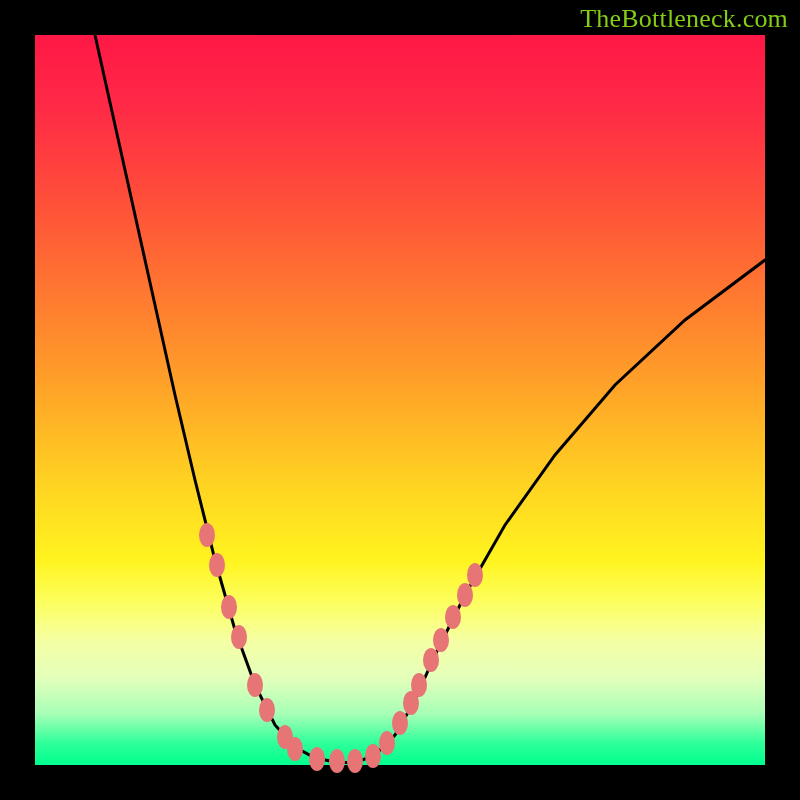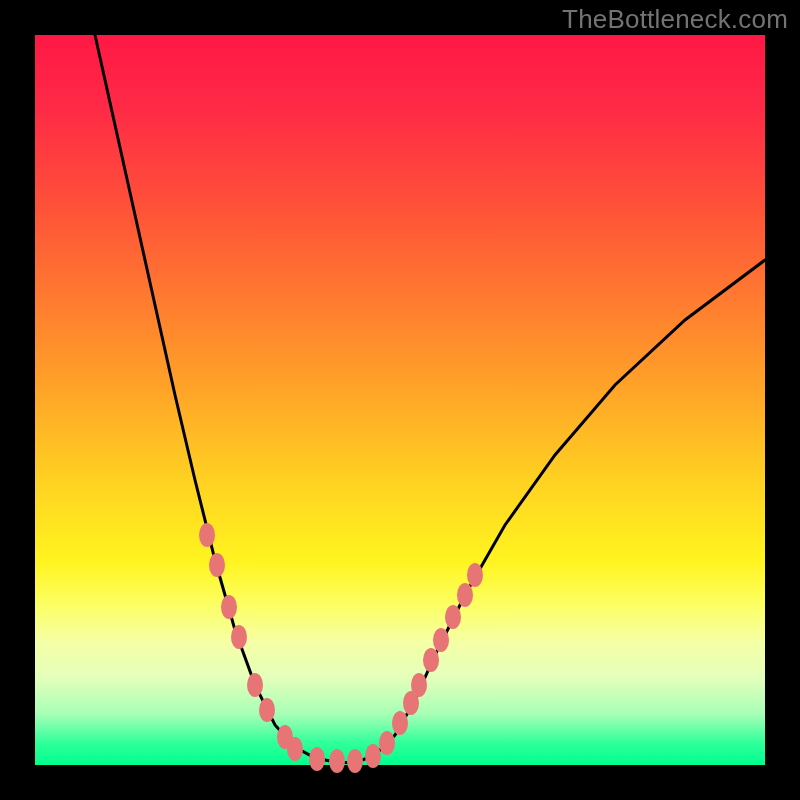--- a/index.html
+++ b/index.html
@@ -15,23 +15,23 @@
     left: 0;
     top: 0;
     width: 800px;
     height: 800px;
     background: #000;
   }
   .watermark {
     position: absolute;
     top: 4px;
     right: 12px;
-    font-family: Liberation Sans, sans-serif;
+    font-family: Liberation Serif, serif;
     font-size: 26px;
-    color: #737373;
+    color: #84cc16;
     font-weight: 500;
     letter-spacing: 0.2px;
   }
   .plot {
     position: absolute;
     left: 35px;
     top: 35px;
     width: 730px;
     height: 730px;
   }

